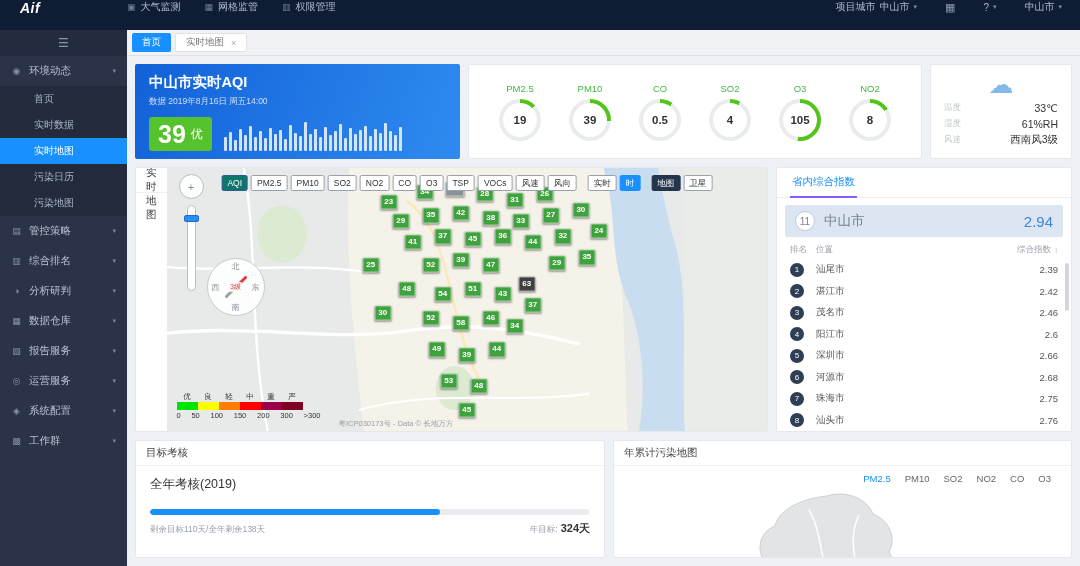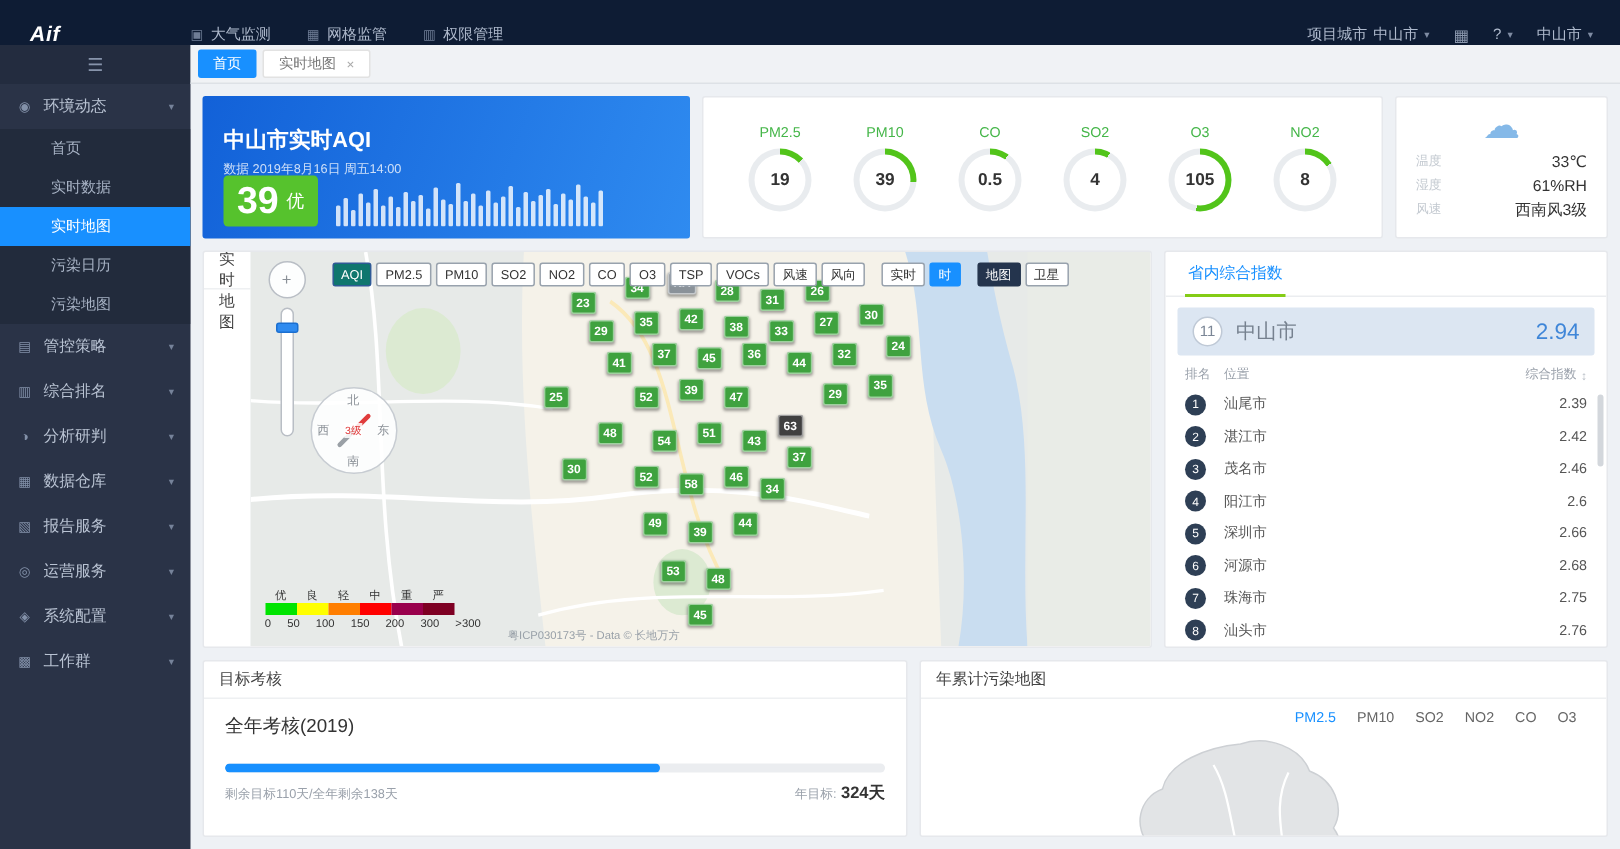--- a/index.html
+++ b/index.html
@@ -1,23 +1,23 @@
 <!DOCTYPE html>
 <html><head>
 <meta charset="utf-8">
 <style>
 *{box-sizing:border-box;margin:0;padding:0}
 html,body{width:1080px;height:566px}
 body{overflow:hidden;font-family:"Liberation Sans","DejaVu Sans",sans-serif;background:#eef1f5;font-size:10px;color:#333}
-.navbar{height:30px;background:#0e1c34;display:flex;align-items:flex-end;color:#aeb9cc}
+.navbar{height:30px;background:#0e1c34;display:flex;align-items:flex-start;color:#aeb9cc}
 .logo{width:127px;padding-left:20px;color:#fff;font-size:14px;font-weight:bold;font-style:italic;letter-spacing:.5px}
 .nav-menu{display:flex;gap:24px}
 .nav-item{display:flex;align-items:center;gap:5px;cursor:pointer;font-size:10px}
 .nav-ico{font-size:9px;color:#6f7d96}
-.nav-right{margin-left:auto;display:flex;align-items:center;gap:16px;padding-right:18px;font-size:10px}
+.nav-right{margin-left:auto;display:flex;align-items:center;gap:28px;padding-right:18px;font-size:10px}
 .nav-chunk{display:flex;align-items:center;gap:4px;cursor:pointer}
 .caret{font-size:7px;color:#7f8ca3}
 .nav-grid{font-size:11px;color:#8a97ad;cursor:pointer}
 .layout{display:flex;height:536px}
 .sidebar{width:127px;flex:0 0 127px;background:#2a3347;display:flex;flex-direction:column;font-size:10.5px;color:#b9c3d3}
 .sb-top{height:26px;background:#232c3f;display:flex;align-items:center;justify-content:center;color:#8794ab;font-size:12px;cursor:pointer}
 .sb-menu{flex:1;overflow:hidden}
 .sb-group{height:30px;display:flex;align-items:center;padding:0 11px;gap:7px;cursor:pointer}
 .sb-ico{font-size:9px;color:#8391a9;width:11px;text-align:center}
 .sb-label{flex:1}
@@ -31,21 +31,21 @@
 .tab-active{background:#1890ff;color:#fff}
 .tab-plain{background:#fff;border:1px solid #e2e2e2;color:#777}
 .tab-close{color:#aaa;font-size:9px}
 .content{flex:1;padding:8px;display:flex;flex-direction:column;gap:8px;overflow:hidden}
 .row{display:flex;gap:8px}
 .row-top{height:95px;flex:0 0 95px}
 .row-mid{height:265px;flex:0 0 265px}
 .row-bottom{flex:1;min-height:0}
 .card{background:#fff;border:1px solid #e6e8ec;border-radius:2px}
 .card-header{height:25px;flex:0 0 25px;display:flex;align-items:center;padding:0 10px;font-size:10.5px;color:#444;border-bottom:1px solid #eef0f2}
-.aqi-card{width:325px;flex:0 0 325px;background:linear-gradient(110deg,#1261d8,#2f8bf0);border:none;color:#fff;padding:20px 14px;position:relative;overflow:hidden}
+.aqi-card{width:325px;flex:0 0 325px;background:linear-gradient(110deg,#1261d8,#2f8bf0);border:none;color:#fff;padding:9px 14px;position:relative;overflow:hidden}
 .aqi-title{font-size:14.5px;font-weight:bold}
 .aqi-sub{font-size:8.5px;opacity:.78;margin-top:4px}
 .aqi-bottom{position:absolute;left:14px;right:12px;bottom:8px;display:flex;align-items:flex-end;gap:12px}
 .aqi-badge{background:#56c22d;border-radius:3px;padding:0 9px;display:flex;align-items:center;gap:5px;height:34px}
 .aqi-value{font-size:25px;font-weight:bold;line-height:1}
 .aqi-level{font-size:12px}
 .spark{flex:1;height:36px;display:flex;align-items:flex-end;gap:2px;overflow:hidden}
 .sbar{width:3px;flex:0 0 3px;background:rgba(255,255,255,.8);border-radius:1px}
 .pollutants-card{flex:1;display:flex;align-items:center;justify-content:space-around;padding:6px 16px}
 .gauge{text-align:center}
@@ -81,21 +81,21 @@
 .needle{position:absolute;left:50%;top:50%;width:3px;height:30px;transform:translate(-50%,-50%) rotate(45deg);background:linear-gradient(#e03c3c 50%,#9aa0a6 50%);border-radius:2px}
 .cp-center{position:absolute;left:50%;top:50%;transform:translate(-50%,-50%);font-size:7px;color:#e03c3c;background:rgba(255,255,255,.85);padding:0 1px;z-index:2}
 .legend{position:absolute;left:10px;bottom:11px;z-index:5;color:#333}
 .legend-labels,.legend-bar{display:flex}
 .legend-labels span{width:21px;text-align:center;font-size:7.5px}
 .legend-bar span{width:21px;height:8px;display:block}
 .legend-scale{display:flex;justify-content:space-between;width:144px;margin-top:1px;font-size:7.5px}
 .map-attr{position:absolute;bottom:2px;left:172px;font-size:7.5px;color:#98a0a8;z-index:5}
 .ranking-card{width:296px;flex:0 0 296px;display:flex;flex-direction:column;overflow:hidden}
 .rank-tabs{height:30px;flex:0 0 30px;border-bottom:1px solid #ebedf0;display:flex;align-items:stretch;padding:0 13px}
-.rank-tab{font-size:10.5px;color:#1890ff;border-bottom:2px solid #84cc16;display:flex;align-items:center;padding:14px 2px;cursor:pointer}
+.rank-tab{font-size:10.5px;color:#1890ff;border-bottom:2px solid #8b5cf6;display:flex;align-items:center;padding:14px 2px;cursor:pointer}
 .rank-current{margin:7px 8px 3px;background:#dce6f2;border-radius:2px;padding:6px 10px;display:flex;align-items:center;gap:9px}
 .cur-badge{width:20px;height:20px;flex:0 0 20px;border-radius:50%;background:#fff;border:1px solid #bfc9d6;color:#7b8696;font-size:10px;display:flex;align-items:center;justify-content:center}
 .cur-city{flex:1;font-size:13.5px;color:#76818f}
 .cur-val{font-size:15px;color:#3f86d8}
 .rank-header{display:flex;align-items:center;padding:4px 13px 3px;font-size:8.5px;color:#9aa1ab}
 .rh-rank{width:26px}
 .rh-city{flex:1}
 .sort-icon{margin-left:3px;color:#b7bdc5;font-size:8px}
 .rank-list{flex:1;overflow:hidden;position:relative}
 .rank-row{height:21.5px;display:flex;align-items:center;padding:0 13px;font-size:9.5px;color:#555;cursor:pointer}

